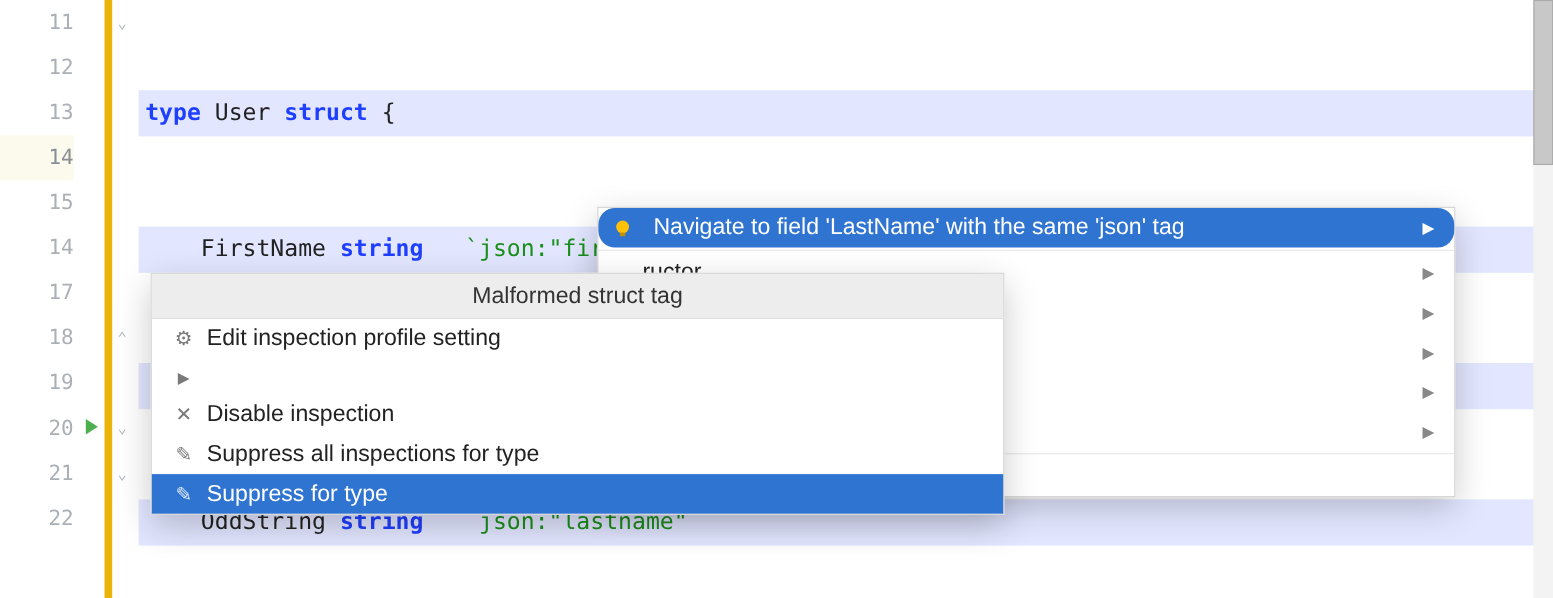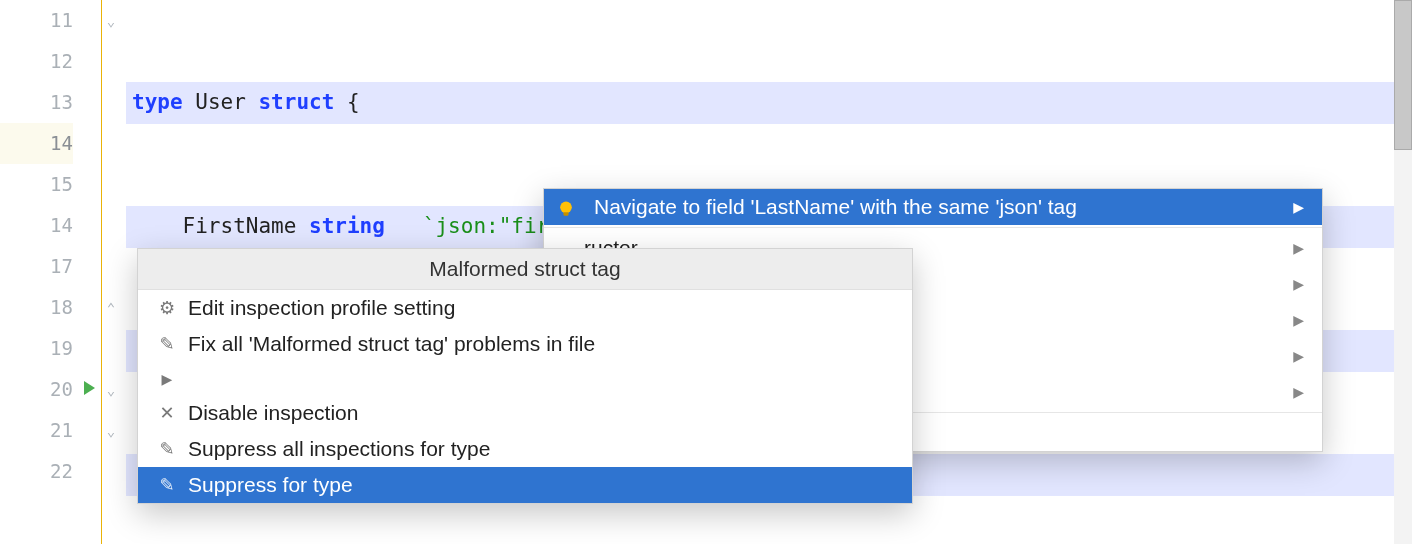--- a/index.html
+++ b/index.html
@@ -14,21 +14,21 @@
   }
   .editor {
     display: flex;
     width: 100%;
     height: 100%;
     position: relative;
   }
   .gutter {
     width: 102px;
     background: #ffffff;
-    border-right: 1px solid #eab308;
+    border-right: 7px solid #eab308;
     color: #aab0b6;
     text-align: right;
     padding-right: 28px;
     font-size: 19px;
     line-height: 41px;
     position: relative;
   }
   .gutter .ln {
     height: 41px;
     position: relative;
@@ -120,20 +120,21 @@
   }
   .menu .item.selected .arrow { color: #fff; }
   .menu .sep { height:1px; background:#e6e6e6; margin:2px 0; }
 
   .menu.right {
     width: 780px;
   }
   .menu.right .item {
     padding: 6px 18px 6px 40px;
     justify-content: flex-start;
+    border-radius: 15px;
   }
   .menu.right .item .bulb {
     width:22px; height:22px;
     margin-right:6px;
     margin-left:-28px;
   }
   .menu.right .item .label { flex:0 0 auto; }
   .menu.right .item .arrow { margin-left:auto; }
 
   
@@ -240,24 +241,20 @@
     </div>
 </div>
 
 <div class="menu" style="left:137px; top:248px; width:776px; z-index:20;">
   <div class="title">Malformed struct tag</div>
   <div class="item">
       <span class="icon gear"></span>
       <span>Edit inspection profile setting</span>
     </div>
   <div class="item">
-      <span class="icon pencil"></span>
-      <span>Fix all 'Malformed struct tag' problems in file</span>
-    </div>
-  <div class="item">
       <span class="icon run"></span>
     </div>
   <div class="item">
       <span class="icon xicon"></span>
       <span>Disable inspection</span>
     </div>
   <div class="item">
       <span class="icon pencil"></span>
       <span>Suppress all inspections for type</span>
     </div>

